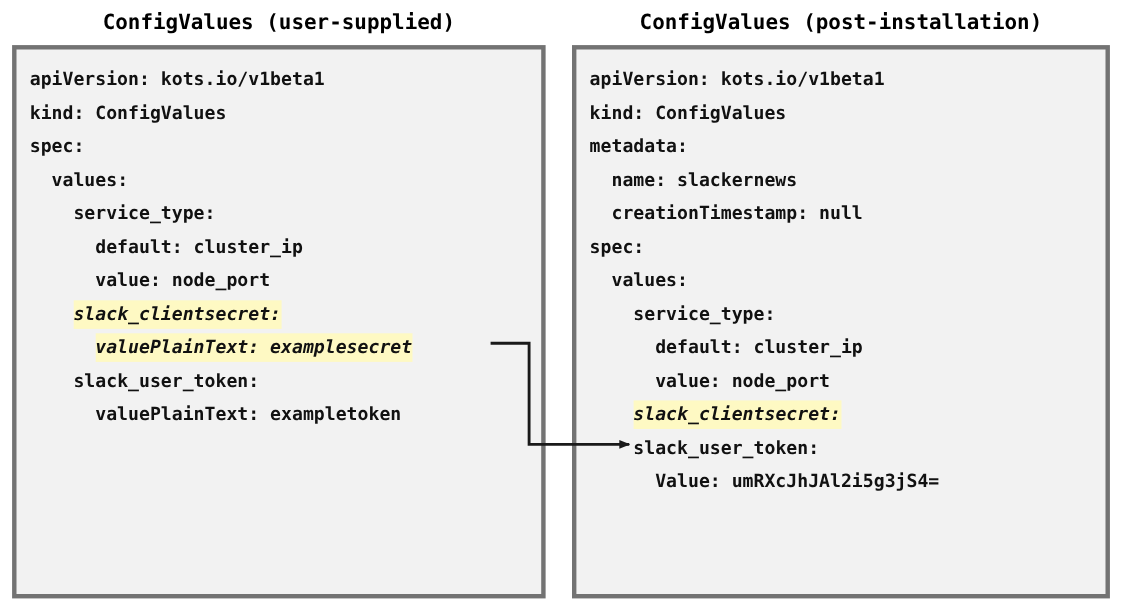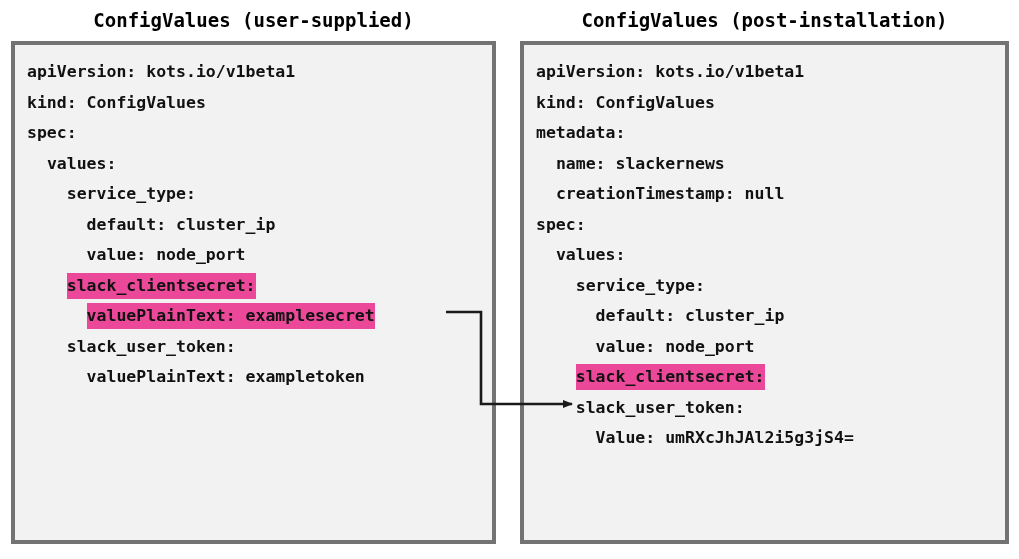--- a/index.html
+++ b/index.html
@@ -70,23 +70,24 @@
     color: #111111;
     padding-left: 12px;
     box-sizing: border-box;
   }
 
   .yaml-line > .seg {
     display: inline;
     white-space: pre;
   }
   .yaml-line > .seg.hl {
-    background: #ec4899;
+    background: #fef9c3;
     padding: 3px 0 4px 0;
     box-shadow: 0 0 0 0 #ffe49b;
+    font-style: italic;
   }
 
   
   #connector {
     position: absolute;
     left: 0; top: 0;
     width: 1019px;
     height: 559px;
     pointer-events: none;
   }

